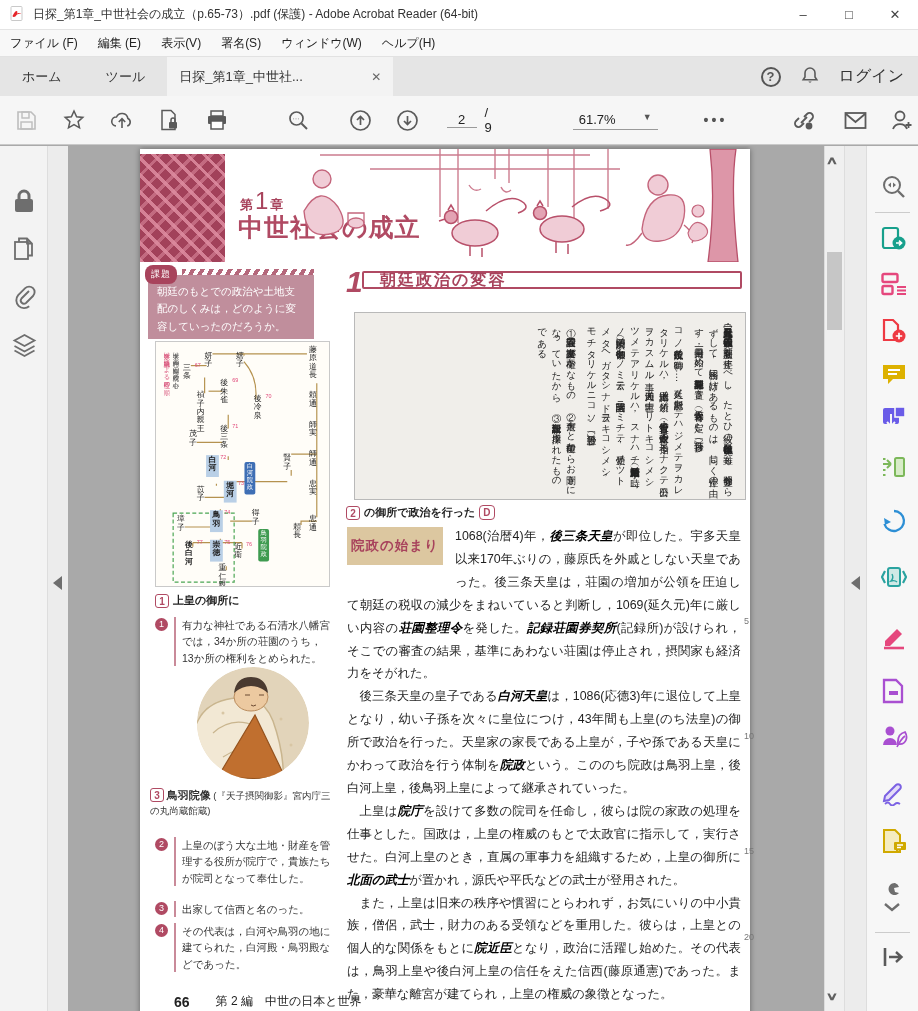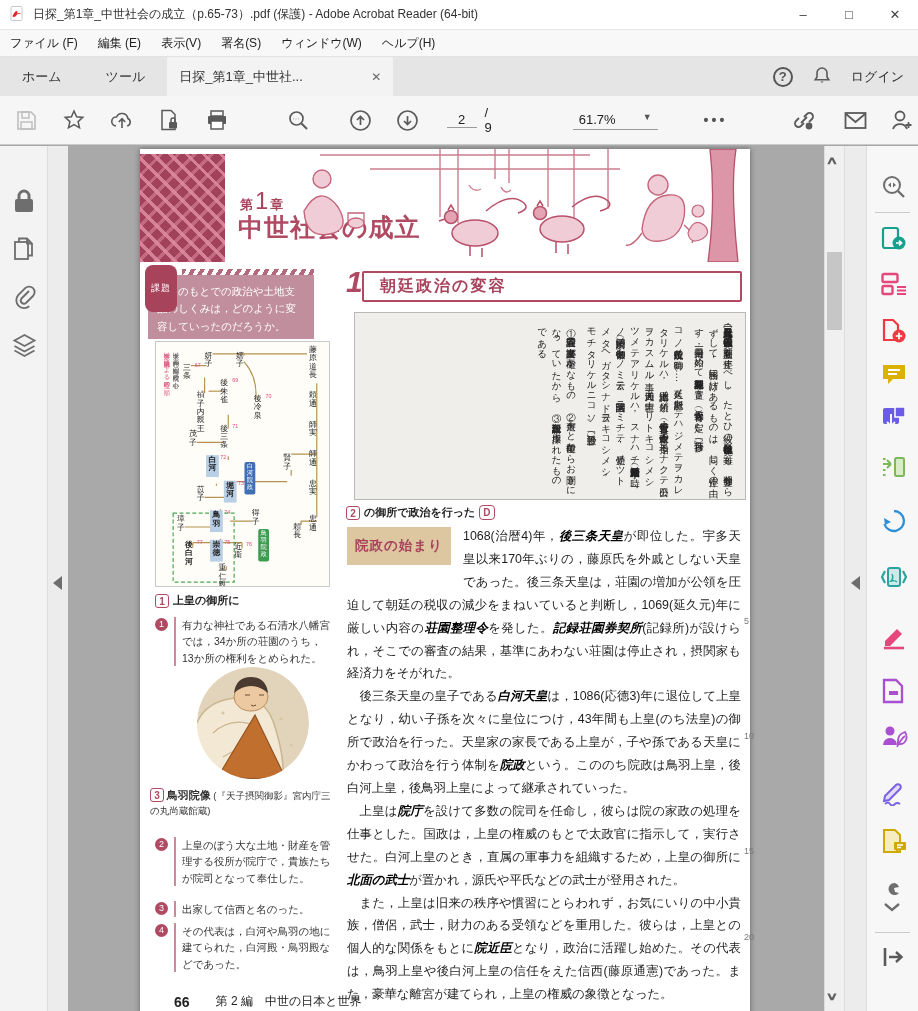--- a/index.html
+++ b/index.html
@@ -51,26 +51,26 @@
     background-image:repeating-linear-gradient(45deg, rgba(222,140,160,.85) 0 3px, transparent 3px 12px),
                      repeating-linear-gradient(-45deg, rgba(222,140,160,.55) 0 3px, transparent 3px 12px);}
   #chap-label { position:absolute; left:100px; top:38px; color:#a8435c; font-weight:bold; font-size:13px;}
   #chap-label .bignum { font-size:24px; font-weight:normal; padding:0 2px;}
   #chap-title { position:absolute; left:98px; top:62px; color:#b04a63; font-weight:bold; font-size:25px; letter-spacing:1px;}
   #chap-art { position:absolute; left:150px; top:0; width:460px; height:113px; }
 
   #kadai { position:absolute; left:8px; top:126px; width:166px; height:64px; background:#c08e9c;
      color:#fff; font-size:10.5px; line-height:1.65; padding:8px 9px 6px 9px; }
   #kadai-badge { position:absolute; left:-3px; top:-10px; background:#a8435c; color:#fff; font-size:9px;
-     padding:16px 6px; border-radius:8px; letter-spacing:1px;}
+     padding:2px 6px; border-radius:8px; letter-spacing:1px;}
   #kadai-hatch { position:absolute; left:34px; top:-6px; right:0; height:6px;
      background:repeating-linear-gradient(120deg,#b5677b 0 4px, transparent 4px 8px);}
 
   #sec-num { position:absolute; left:206px; top:116px; font-size:30px; color:#b04a63; font-weight:bold; font-style:italic;}
-  #sec-box { position:absolute; left:222px; top:122px; width:380px; height:31px; border:2px solid #b04a63; border-radius:2px;
+  #sec-box { position:absolute; left:222px; top:122px; width:380px; height:18px; border:2px solid #b04a63; border-radius:2px;
      background:#fff; display:flex; align-items:center; padding-left:16px; font-size:16px; font-weight:bold; color:#a8435c; letter-spacing:2px;}
 
   #quote-box { position:absolute; left:214px; top:163px; width:392px; height:188px; background:#f0eeea; border:1px solid #b9b9b9;
      writing-mode:vertical-rl; padding:8px 10px; font-size:9.5px; line-height:14.5px; color:#222; overflow:hidden;
      font-family:"Liberation Serif", serif;}
   #quote-box p { margin-left:6px; }
   .capline { position:absolute; font-size:11px; color:#222; display:flex; align-items:center; gap:4px;}
   .capnum { display:inline-block; border:1px solid #b04a63; color:#b04a63; font-size:10px; width:14px; height:14px;
      line-height:13px; text-align:center; border-radius:3px; font-weight:bold; background:#fff;}
   .capD { display:inline-block; border:1.5px solid #b04a63; color:#b04a63; font-weight:bold; font-size:10px;
@@ -85,21 +85,21 @@
   .sidenote { position:absolute; left:15px; width:178px; font-size:10.5px; line-height:1.55; color:#333; display:flex; gap:6px;}
   .nbadge { flex:0 0 13px; width:13px; height:13px; background:#b04a63; color:#fff; border-radius:50%;
      font-size:9px; text-align:center; line-height:13px; margin-top:1px;}
   .sidenote .ntext { border-left:2px solid #c98a99; padding-left:6px; }
 
   #portrait { position:absolute; left:56px; top:517px; }
   #cap3 { position:absolute; left:10px; top:638px; width:188px; font-size:9.5px; color:#333; line-height:1.5;}
   #cap3 b { font-size:11px; }
 
   #body-col { position:absolute; left:207px; top:376px; width:394px; font-size:12.4px; color:#1e1e1e; }
-  #insei-badge { float:left; width:104px; height:38px; background:#dcc7a0; color:#a8435c; font-weight:bold;
+  #insei-badge { float:left; width:96px; height:38px; background:#dcc7a0; color:#a8435c; font-weight:bold;
      font-size:13.5px; display:flex; align-items:center; justify-content:center; margin:2px 12px 6px 0; letter-spacing:1px;}
   .bodyp { line-height:22.9px; text-align:justify; }
   .bodyp b { color:#000;font-style:italic; }
   .lineno { position:absolute; left:604px; font-size:9px; color:#777; }
 
   #footer { position:absolute; left:34px; top:844px; font-size:12px; color:#222; display:flex; align-items:center; gap:26px;}
   #footer .pg { font-weight:bold; font-size:14px; }
 
   svg text { font-family:"Liberation Sans", sans-serif; }
 </style>
@@ -140,21 +140,21 @@
       <span class="closex">✕</span>
     </span>
     <span class="right">
       <span class="qcircle">?</span>
       <span>
         <svg width="18" height="19" viewBox="0 0 18 19">
             <path d="M9 2 a5 5 0 0 1 5 5 v4 l1.8 2.8 H2.2 L4 11 V7 a5 5 0 0 1 5-5z" fill="none" stroke="#5a5a5a" stroke-width="1.6"></path>
             <path d="M7.4 15.5 a1.7 1.7 0 0 0 3.2 0z" fill="#5a5a5a"></path>
           </svg>
       </span>
-      <span style="font-size:13px;">ログイン</span>
+      <span style="font-size:16px;">ログイン</span>
     </span>
   </div>
 
   <div id="toolbar">
     <span class="tico" style="margin-left:10px">
       <svg width="21" height="21" viewBox="0 0 21 21">
           <path d="M2 2 h13 l4 4 v13 H2z" fill="none" stroke="#bdbdbd" stroke-width="1.6"></path>
           <rect x="6" y="2" width="7" height="6" fill="none" stroke="#bdbdbd" stroke-width="1.4"></rect>
           <rect x="5" y="12" width="11" height="7" fill="none" stroke="#bdbdbd" stroke-width="1.4"></rect>
         </svg>

